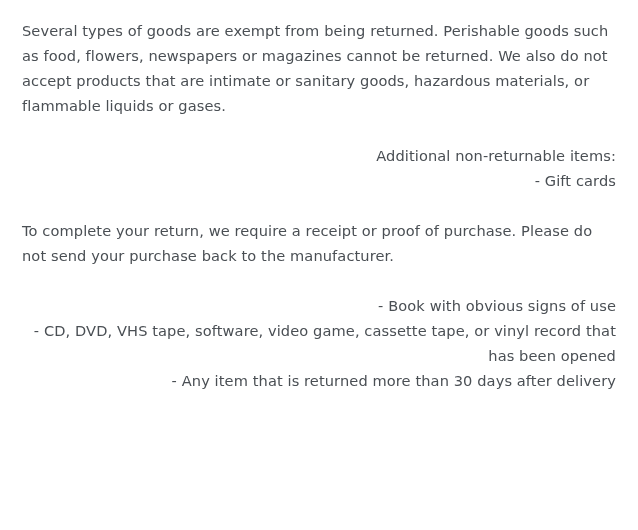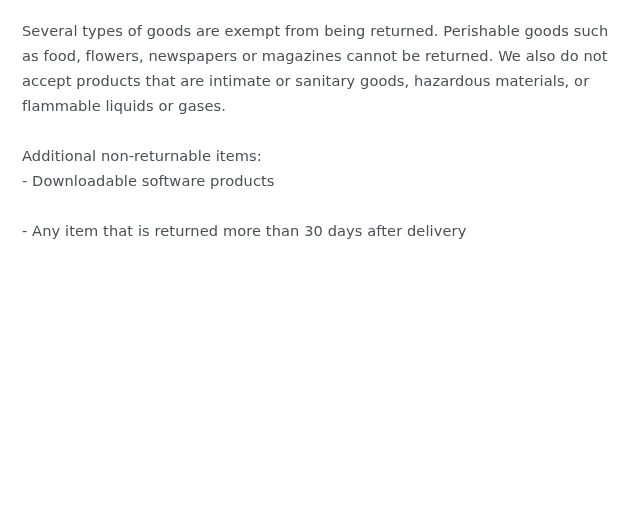--- a/index.html
+++ b/index.html
@@ -25,27 +25,31 @@
     font-size: 14.6px;
     line-height: 25px;
     margin: 0 0 25px 0;
     letter-spacing: 0.1px;
   }
   .para:last-child {
     margin-bottom: 0;
   }
   .line {
     display: block;
+    text-align: right;
   }
 </style>
 </head>
 <body>
 
 <div class="page">
   <p class="para">Several types of goods are exempt from being returned. Perishable goods such as food, flowers, newspapers or magazines cannot be returned. We also do not accept products that are intimate or sanitary goods, hazardous materials, or flammable liquids or gases.</p>
   <p class="para">
       <span class="line">Additional non-returnable items:</span>
-      <span class="line">- Downloadable software products</span>
+      <span class="line">- Gift cards</span>
     </p>
+  <p class="para">To complete your return, we require a receipt or proof of purchase. Please do not send your purchase back to the manufacturer.</p>
   <p class="para">
+      <span class="line">- Book with obvious signs of use</span>
+      <span class="line">- CD, DVD, VHS tape, software, video game, cassette tape, or vinyl record that has been opened</span>
       <span class="line">- Any item that is returned more than 30 days after delivery</span>
     </p>
 </div>
 
 </body></html>

